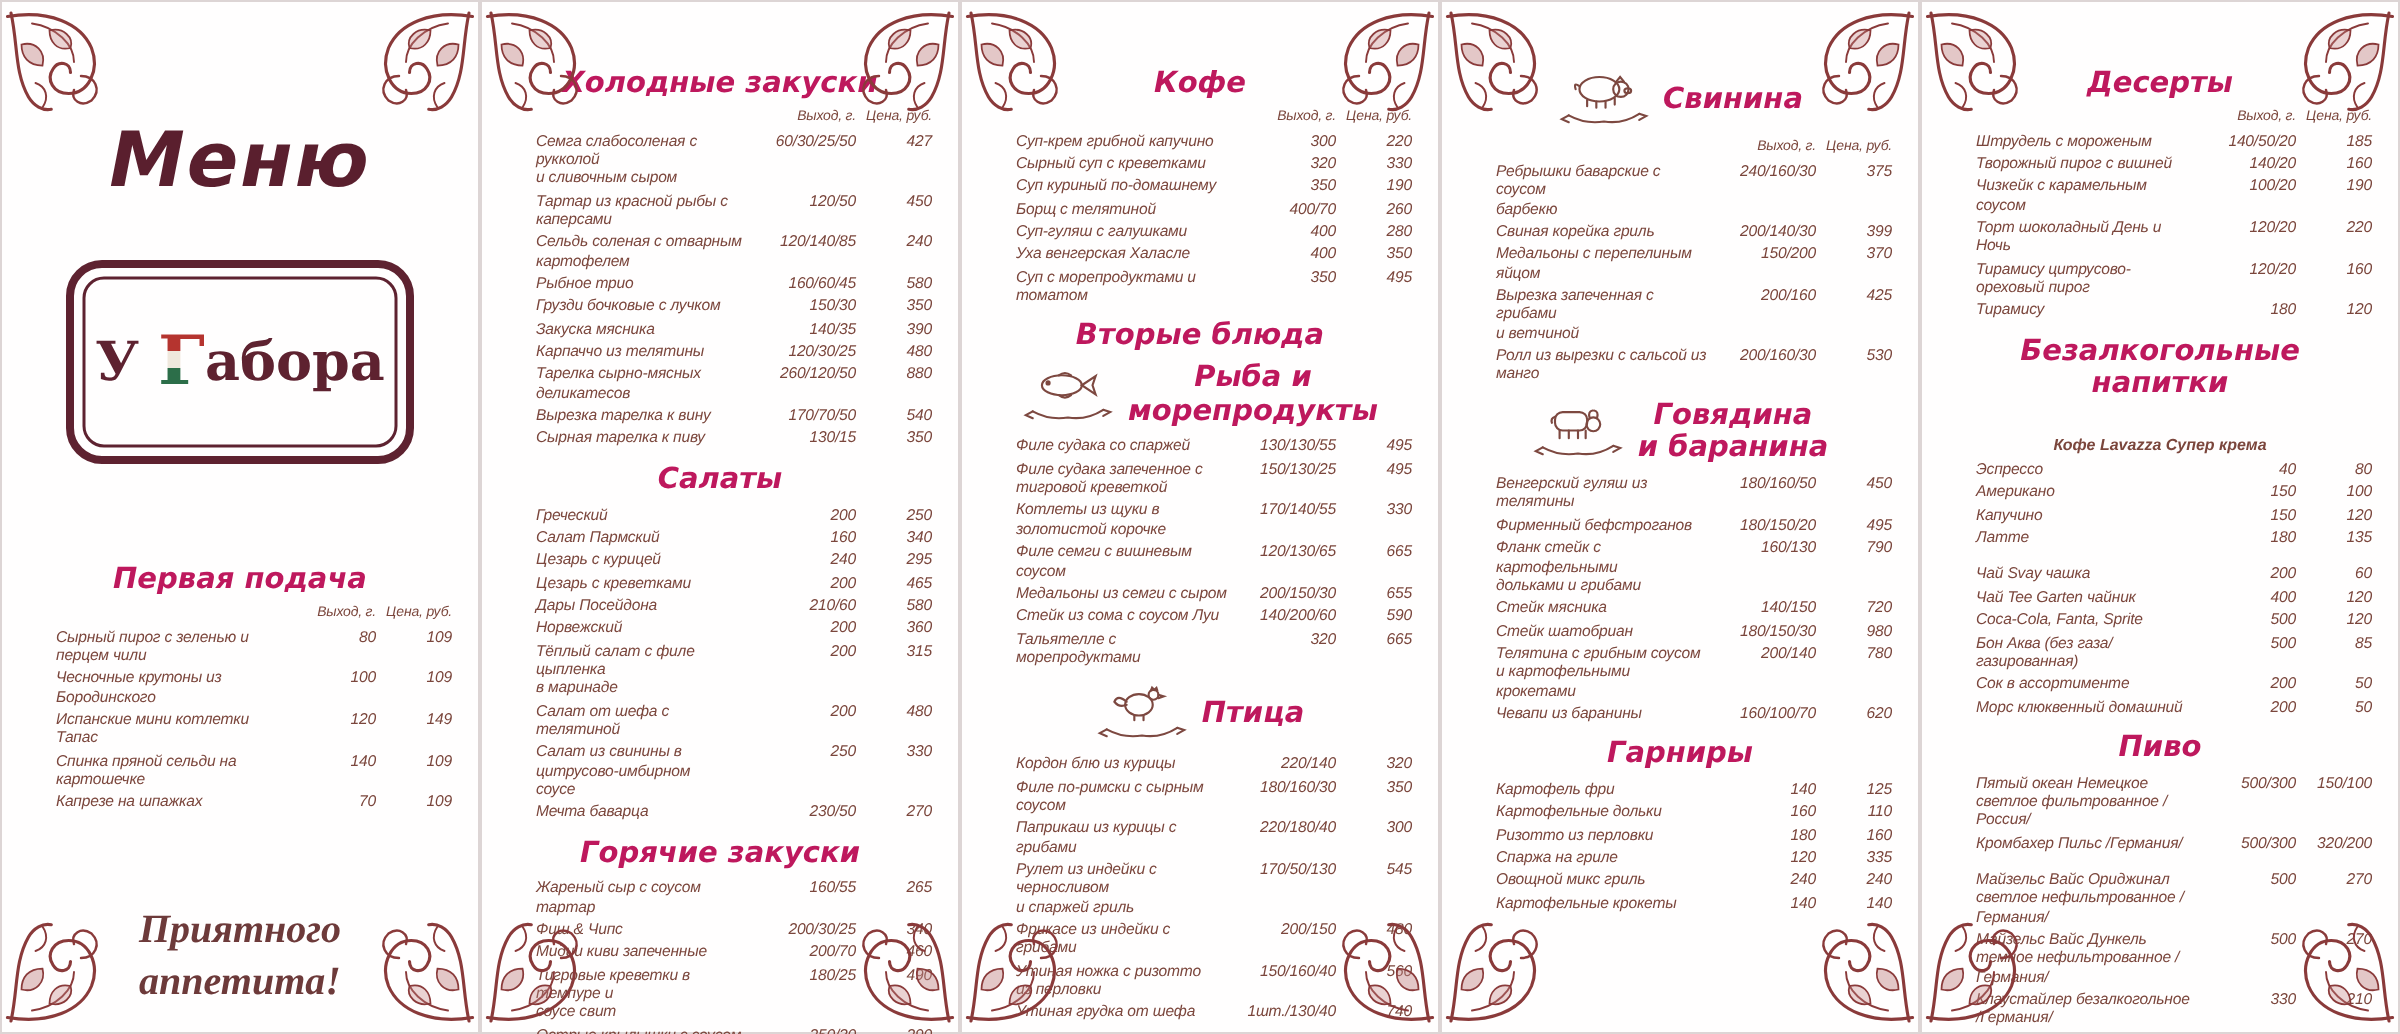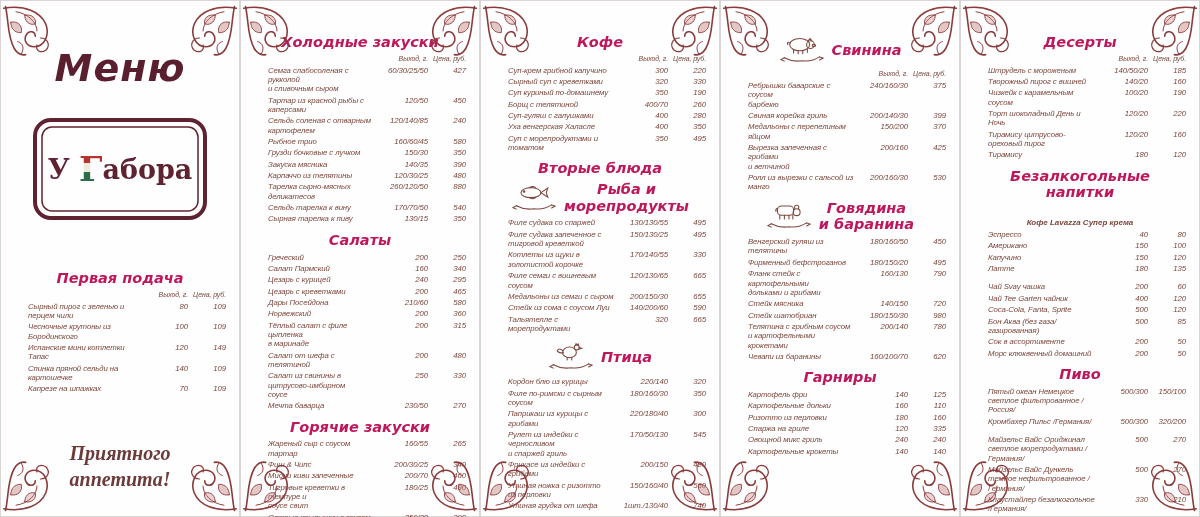--- a/index.html
+++ b/index.html
@@ -57,21 +57,21 @@
   .item .name{flex:1;white-space:pre-line;padding-right:3px;}
   .item .portion{min-width:50px;text-align:right;white-space:nowrap;}
   .item .price{min-width:38px;text-align:right;white-space:nowrap;}
   .subhead{
     text-align:center;font-style:italic;font-weight:bold;
     font-size:8px;color:#7b463c;margin:17px 0 3px;
   }
   .items-gap{height:7px;}
   
   .cover-title{
-    margin-top:16px;text-align:center;
+    margin-top:28px;text-align:center;
     font-family:"DejaVu Sans",sans-serif;
     font-weight:bold;font-style:italic;
     font-size:38px;color:#5a1f2e;letter-spacing:1px;
   }
   .logo-box{position:relative;width:178px;height:106px;margin:26px auto 0;}
   .logo-frame{position:absolute;inset:0;}
   .logo-text{
     position:absolute;inset:0;display:flex;align-items:center;justify-content:center;
     font-family:"DejaVu Serif",serif;font-weight:bold;
     font-size:27px;color:#5e2230;white-space:pre;
@@ -272,21 +272,21 @@
             <span class="name">Карпаччо из телятины</span>
             <span class="portion">120/30/25</span>
             <span class="price">480</span>
           </div>
           <div class="item">
             <span class="name">Тарелка сырно-мясных деликатесов</span>
             <span class="portion">260/120/50</span>
             <span class="price">880</span>
           </div>
           <div class="item">
-            <span class="name">Сельдь тарелка к вину</span>
+            <span class="name">Вырезка тарелка к вину</span>
             <span class="portion">170/70/50</span>
             <span class="price">540</span>
           </div>
           <div class="item">
             <span class="name">Сырная тарелка к пиву</span>
             <span class="portion">130/15</span>
             <span class="price">350</span>
           </div>
         </div>
         <div class="menu-section">
@@ -811,21 +811,21 @@
             <span class="price">150/100</span>
           </div>
           <div class="item">
             <span class="name">Кромбахер Пильс /Германия/</span>
             <span class="portion">500/300</span>
             <span class="price">320/200</span>
           </div>
           <div class="items-gap"></div>
           <div class="item">
             <span class="name">Майзельс Вайс Ориджинал
-светлое морепродуктами /Германия/</span>
+светлое нефильтрованное /Германия/</span>
             <span class="portion">500</span>
             <span class="price">270</span>
           </div>
           <div class="item">
             <span class="name">Майзельс Вайс Дункель
 темное нефильтрованное /Германия/</span>
             <span class="portion">500</span>
             <span class="price">270</span>
           </div>
           <div class="item">

